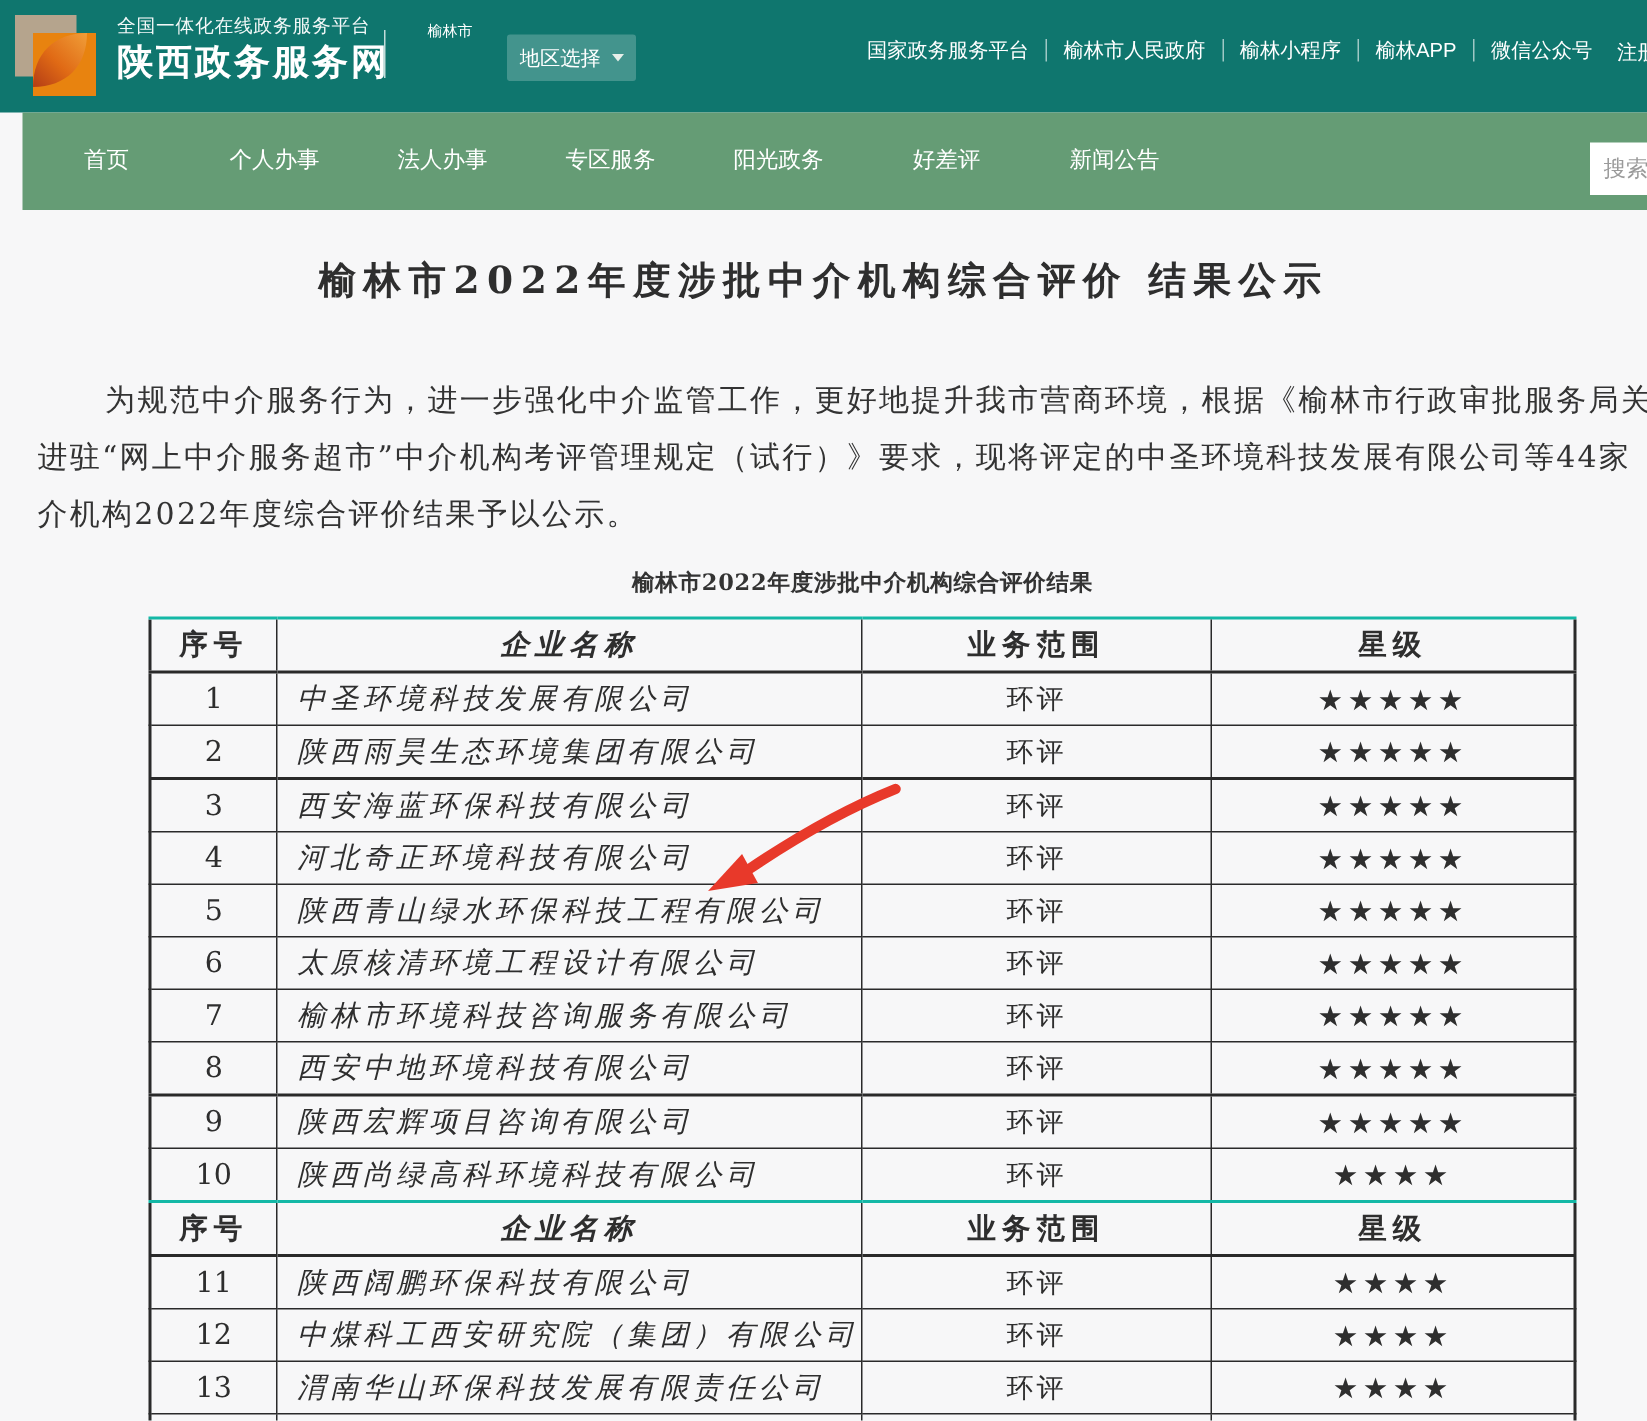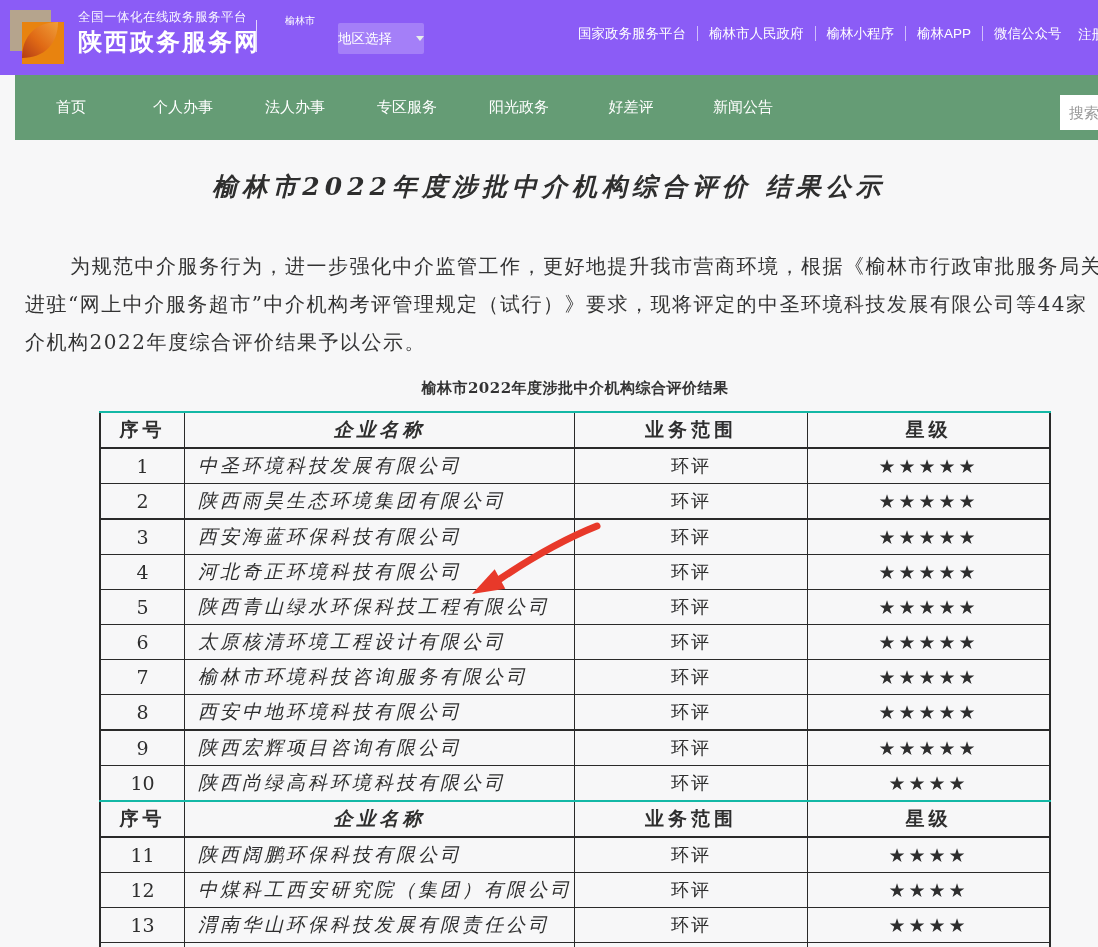--- a/index.html
+++ b/index.html
@@ -4,32 +4,32 @@
 <style>
   html,body{margin:0;padding:0;}
   body{
     width:1098px;height:947px;overflow:hidden;position:relative;
     background:#f7f7f8;
     font-family:"Liberation Sans","DejaVu Sans",sans-serif;
   }
   
   .topbar{
     position:absolute;left:0;top:0;width:100%;height:75px;
-    background:#8b5cf6;color:#fff;
+    background:#0f766e;color:#fff;
   }
   .logo{position:absolute;left:8px;top:8px;width:58px;height:58px;}
   .brand{position:absolute;left:78px;top:11px;line-height:1;}
   .brand .small{font-size:12.5px;letter-spacing:.5px;color:rgba(255,255,255,.95);}
   .brand .big{font-size:24px;font-weight:600;letter-spacing:2px;margin-top:6px;}
   .vdivider{position:absolute;left:256px;top:20px;width:1px;height:32px;background:rgba(255,255,255,.75);}
   .city{position:absolute;left:285px;top:14px;font-size:10px;}
   .region-btn{
     position:absolute;left:338px;top:23px;width:86px;height:31px;
     background:rgba(255,255,255,.22);border-radius:2px;
-    display:flex;align-items:center;justify-content:space-between;gap:7px;
+    display:flex;align-items:center;justify-content:center;gap:7px;
     font-size:13.5px;cursor:pointer;
   }
   .caret{width:0;height:0;border-left:4.5px solid transparent;border-right:4.5px solid transparent;border-top:5.5px solid #e7efe9;}
   .toplinks{position:absolute;left:578px;top:26px;display:flex;align-items:center;font-size:13.5px;}
   .toplinks .tl{padding:1px 11px;border-right:1px solid rgba(255,255,255,.6);line-height:13px;cursor:pointer;white-space:nowrap;}
   .toplinks .tl:first-child{padding-left:0;}
   .toplinks .tl:last-child{border-right:none;}
   .register{position:absolute;left:1078px;top:26px;font-size:13.5px;white-space:nowrap;cursor:pointer;}
   
   .nav{position:absolute;left:0;top:75px;width:100%;height:65px;background:#659c75;margin-left:15px;}
@@ -39,21 +39,21 @@
     position:absolute;left:1045px;top:20px;width:120px;height:35px;
     background:#fff;border:none;outline:none;padding:0 0 0 9px;
     font-size:15px;color:#333;font-family:"Liberation Sans","DejaVu Sans",sans-serif;
   }
   .search::placeholder{color:#9a9a9a;}
   
   .content{position:absolute;left:0;top:140px;width:1150px;
     font-family:"DejaVu Serif","Liberation Serif",serif;color:#333;}
   .title{
     width:1098px;margin-top:30px;text-align:center;
-    font-size:25px;font-weight:bold;letter-spacing:5px;color:#2e2e2e;white-space:nowrap;font-style:italic;
+    font-size:25px;font-weight:bold;letter-spacing:5px;color:#2e2e2e;white-space:nowrap;
   }
   .para{margin:44px 0 0 25px;}
   .para .line{font-size:20px;letter-spacing:1.5px;line-height:38px;white-space:nowrap;}
   .para .line.indent{text-indent:45px;}
   .caption{
     width:1150px;margin-top:18px;text-align:center;
     font-size:15px;font-weight:600;letter-spacing:.5px;white-space:nowrap;
   }
   
   table.results{

